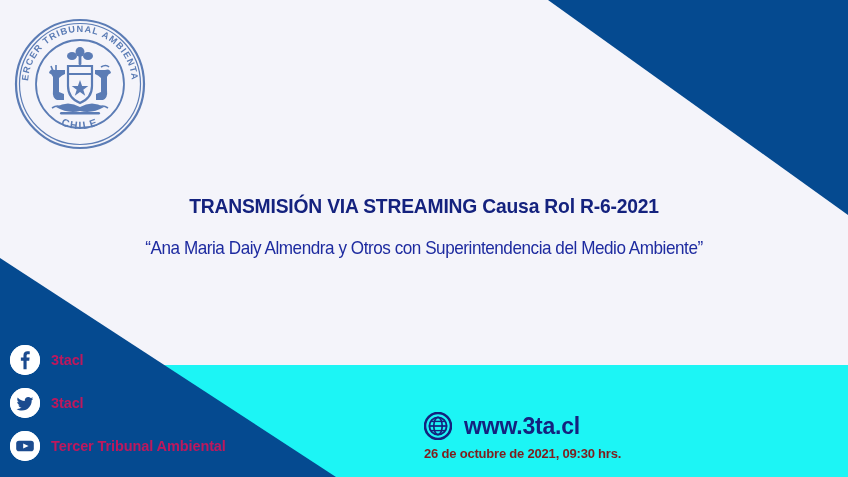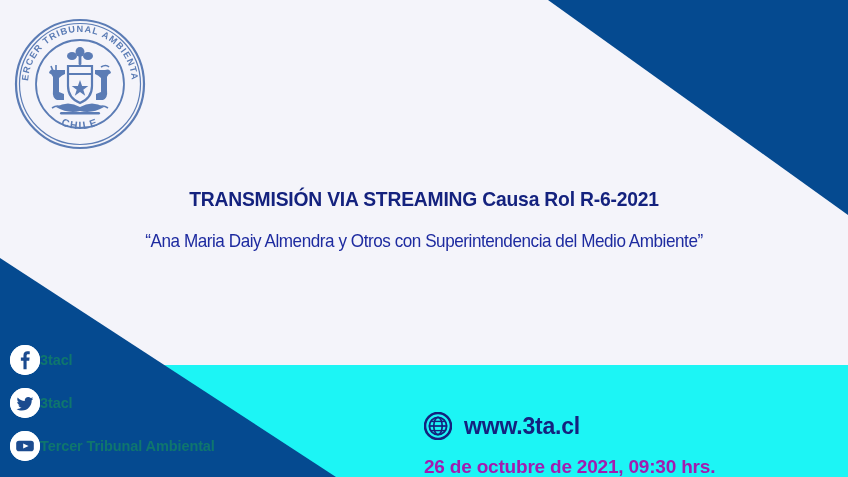--- a/index.html
+++ b/index.html
@@ -45,21 +45,21 @@
   .logo-wrap{
     position:absolute;
     left:8px; top:12px;
     width:144px; height:144px;
   }
   .logo-wrap svg{ display:block; width:144px; height:144px; }
 
   
   .headline-block{
     position:absolute;
-    left:0; top:186px;
+    left:0; top:193px;
     width:848px;
     text-align:center;
   }
   .headline{
     font-size:20.5px;
     font-weight:bold;
     color:#14227e;
     letter-spacing:-0.2px;
     line-height:1.25;
     transform:scaleX(0.94);
@@ -94,23 +94,24 @@
     width:30px; height:30px;
     border-radius:50%;
     background:#ffffff;
     display:flex;
     align-items:center;
     justify-content:center;
     flex:0 0 30px;
   }
   .social-icon svg{ display:block; }
   .social-label{
+    margin-left:11px;
     font-size:14.5px;
     font-weight:bold;
-    color:#0f766e;
+    color:#be185d;
     letter-spacing:-0.1px;
     white-space:nowrap;
   }
 
   
   .web-block{
     position:absolute;
     left:424px; top:376px;
     width:400px;
   }
@@ -126,24 +127,24 @@
   .globe-icon svg{ display:block; width:28px; height:28px; }
   .web-url{
     margin-left:12px;
     font-size:23px;
     font-weight:bold;
     color:#14227e;
     letter-spacing:-0.2px;
     white-space:nowrap;
   }
   .date-line{
-    margin-top:16px;
-    font-size:19px;
-    font-weight:bold;
-    color:#a21caf;
+    margin-top:6px;
+    font-size:13px;
+    font-weight:bold;
+    color:#7f1d1d;
     letter-spacing:-0.2px;
     white-space:nowrap;
   }
 </style>
 </head>
 <body>
 
 <div id="stage">
 
   <div class="shape-top-right"></div>

